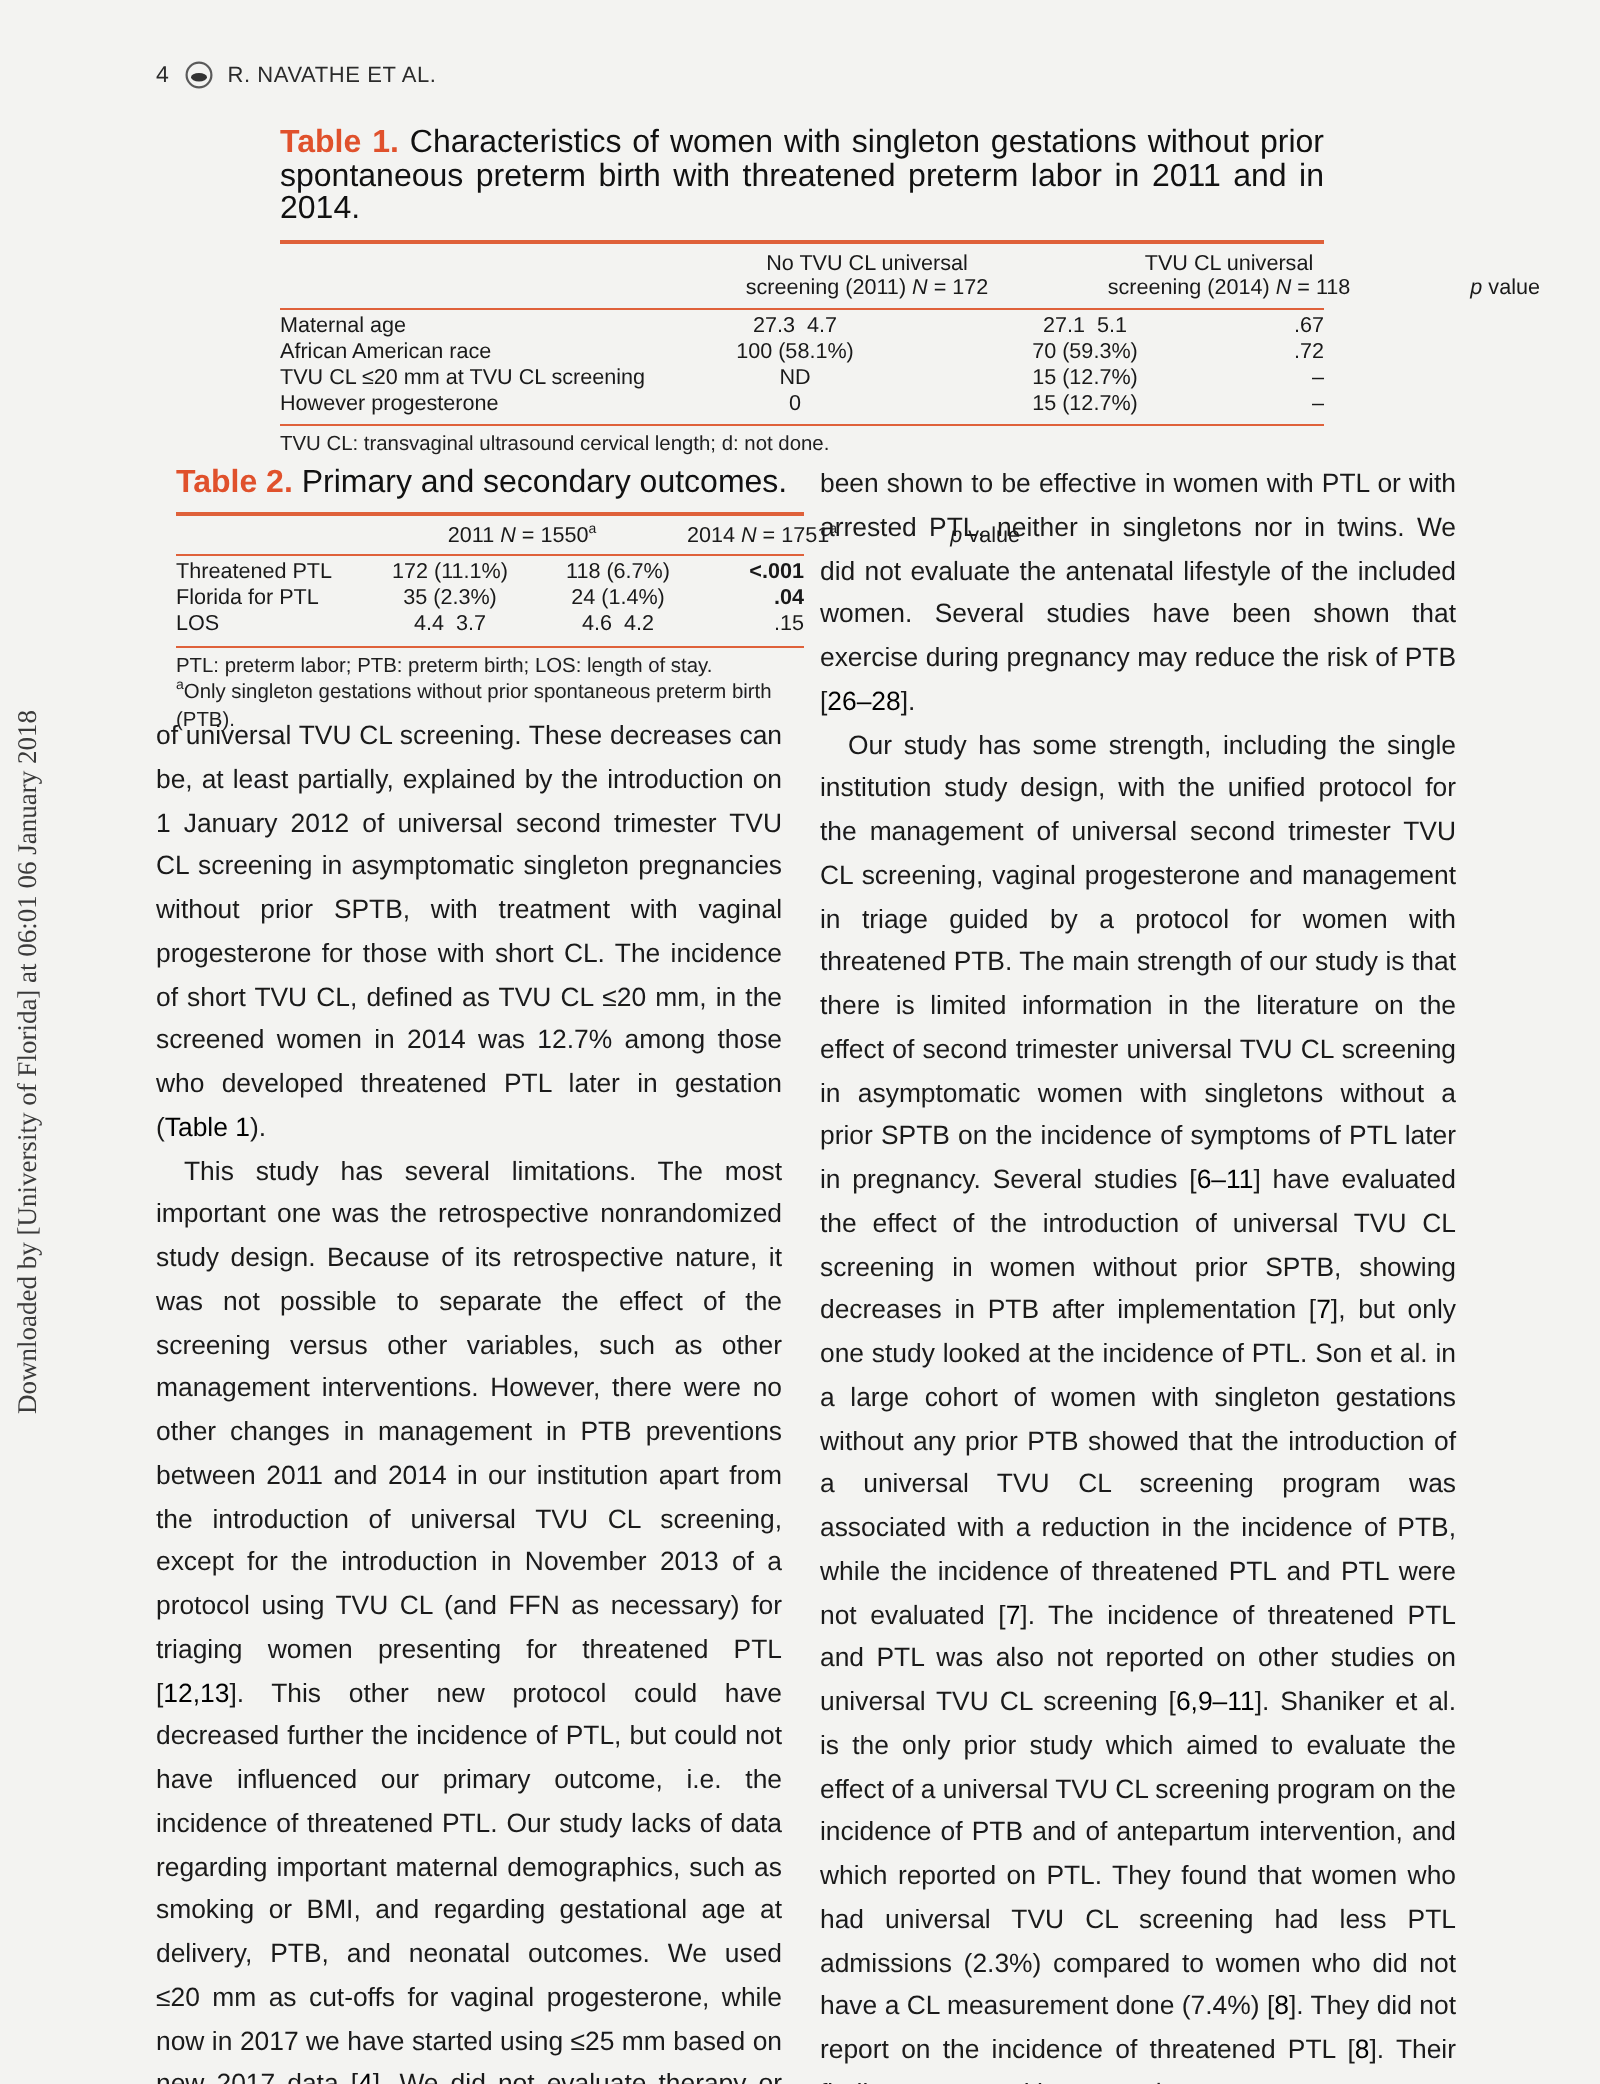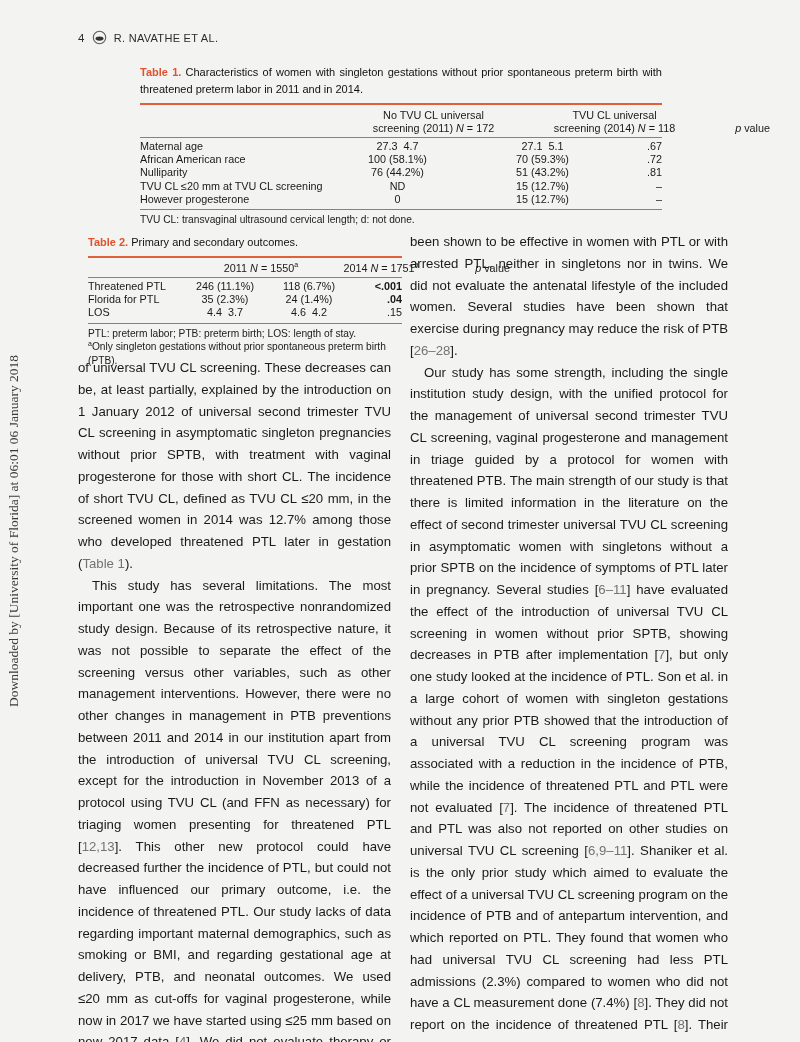--- a/index.html
+++ b/index.html
@@ -23,21 +23,21 @@
   .watermark{
     position:absolute;left:-196px;top:523px;width:420px;
     text-align:center;transform:rotate(-90deg);
     font-family:"Liberation Serif", serif;
     font-size:13.5px;color:#3a3a3a;white-space:nowrap;
   }
   
   .tablewrap{position:absolute;}
   .t1{left:140px;top:64px;width:522px;}
   .t2{left:88px;top:234px;width:314px;}
-  .tcaption{font-size:11px;line-height:16.5px;text-align:justify;margin-bottom:6px;color:#111;}
+  .tcaption{font-size:16px;line-height:16.5px;text-align:justify;margin-bottom:6px;color:#111;}
   .t2 .tcaption{text-align:left;margin-bottom:5px;}
   .tlabel{color:#e0512c;font-weight:bold;}
   .ttable{border-top:2px solid #df613a;font-size:10.8px;color:#191919;}
   .thead{display:grid;border-bottom:1.5px solid #df613a;padding:4px 0 3px 0;align-items:end;gap:36px;}
   .t1 .thead, .t1 .trow{grid-template-columns:185px 145px 145px 47px;}
   .t2 .thead, .t2 .trow{grid-template-columns:97px 80px 88px 49px;}
   .tbody{border-bottom:1.5px solid #df613a;padding:2px 0 3px 0;}
   .trow{display:grid;line-height:13.2px;}
   .th{line-height:12.5px;}
   .th.num,.td.num{text-align:center;}
@@ -49,21 +49,21 @@
   .fn{font-size:10.2px;line-height:13.5px;color:#202020;}
   
   .bodycol{position:absolute;}
   .col-left{left:78px;top:357px;width:313px;}
   .col-right{left:410px;top:231px;width:318px;}
   .bodycol p{
     margin:0;font-size:13.2px;line-height:21.75px;
     text-align:justify;color:#1a1a1a;
   }
   .bodycol p.indent{text-indent:14px;}
-  .cite{color:#737373;}
+  .cite{color:#000000;}
 </style>
 </head>
 <body>
 
 <div class="page">
 
   <div class="running-header">
     <span class="pagenum">4</span>
     <span class="logo">
       <svg width="15" height="15" viewBox="0 0 15 15">
@@ -100,26 +100,20 @@
             <div class="td num">27.1&nbsp;&nbsp;5.1</div>
             <div class="td pcol">.67</div>
           </div>
           <div class="trow">
             <div class="td label">African American race</div>
             <div class="td num">100 (58.1%)</div>
             <div class="td num">70 (59.3%)</div>
             <div class="td pcol">.72</div>
           </div>
           <div class="trow">
-            <div class="td label">Nulliparity</div>
-            <div class="td num">76 (44.2%)</div>
-            <div class="td num">51 (43.2%)</div>
-            <div class="td pcol">.81</div>
-          </div>
-          <div class="trow">
             <div class="td label">TVU CL ≤20&nbsp;mm at TVU CL screening</div>
             <div class="td num">ND</div>
             <div class="td num">15 (12.7%)</div>
             <div class="td pcol">–</div>
           </div>
           <div class="trow">
             <div class="td label">However progesterone</div>
             <div class="td num">0</div>
             <div class="td num">15 (12.7%)</div>
             <div class="td pcol">–</div>
@@ -142,21 +136,21 @@
             <div>2011 <i>N</i> = 1550<sup>a</sup></div>
           </div>
           <div class="th num">
             <div>2014 <i>N</i> = 1751<sup>a</sup></div>
           </div>
           <div class="th pcol"><i>p</i> value</div>
         </div>
       <div class="tbody">
           <div class="trow">
             <div class="td label">Threatened PTL</div>
-            <div class="td num">246 (11.1%)</div>
+            <div class="td num">172 (11.1%)</div>
             <div class="td num">118 (6.7%)</div>
             <div class="td pcol bold">&lt;.001</div>
           </div>
           <div class="trow">
             <div class="td label">Florida for PTL</div>
             <div class="td num">35 (2.3%)</div>
             <div class="td num">24 (1.4%)</div>
             <div class="td pcol bold">.04</div>
           </div>
           <div class="trow">

